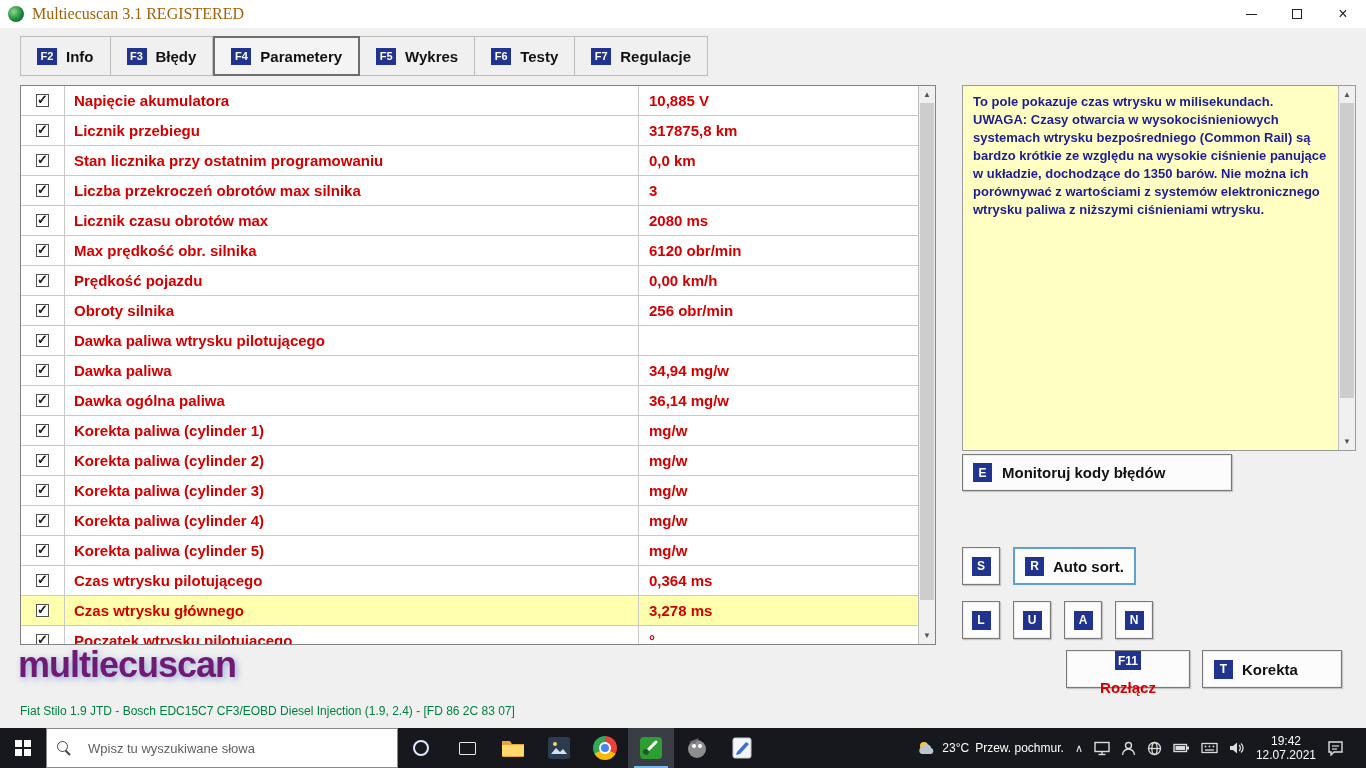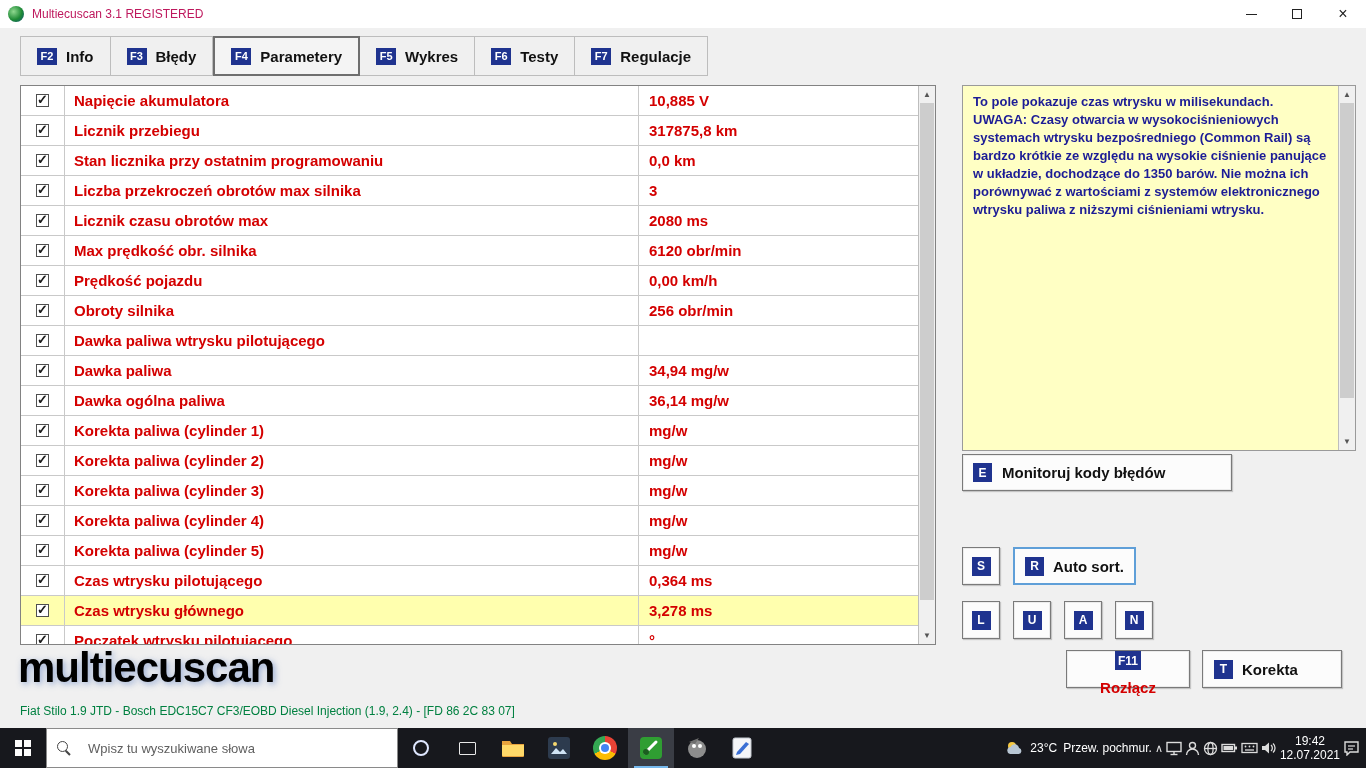--- a/index.html
+++ b/index.html
@@ -3,21 +3,21 @@
 <meta charset="utf-8">
 <style>
   * { margin:0; padding:0; box-sizing:border-box; }
   html,body { width:1366px; height:768px; overflow:hidden; }
   body { font-family:"Liberation Sans", sans-serif; background:#f0f0f0; }
   .screen { position:relative; width:1366px; height:768px; background:#f0f0f0; overflow:hidden; }
 
   
   .titlebar { position:absolute; top:0; left:0; right:0; height:28px; background:#ffffff; display:flex; align-items:center; padding-left:8px; }
   .app-ico { width:16px; height:16px; border-radius:50%; background:radial-gradient(circle at 35% 35%, #8fd88f, #1e8a35 55%, #0c4d7a); margin-right:8px; flex:0 0 auto; }
-  .title { font-size:12px; color:#be185d; }
+  .title { font-size:16px; color:#a16207;font-family:Liberation Serif, serif; }
   .wbtns { margin-left:auto; display:flex; height:100%; }
   .wbtn { width:46px; height:100%; display:flex; align-items:center; justify-content:center; color:#222; }
   .glyph-min { width:11px; height:1px; background:#222; display:block; }
   .glyph-max { width:10px; height:10px; border:1px solid #222; display:block; }
   .glyph-x { font-size:16px; line-height:1; color:#222; }
 
   
   .app { position:absolute; top:28px; left:0; right:0; height:700px; background:#f0f0f0; }
 
   .tabbar { position:absolute; top:8px; left:20px; display:flex; height:40px; }
@@ -59,21 +59,21 @@
   .monitor-btn .kbadge, .qbtn .kbadge, .footer-btn .kbadge { height:19px; min-width:19px; font-size:12px; }
   .qrow { position:absolute; left:962px; display:flex; gap:13px; }
   .qrow.r1 { top:519px; }
   .qrow.r2 { top:573px; }
   .qbtn { height:38px; padding:0 10px; gap:9px; }
   .qbtn.square { width:38px; justify-content:center; padding:0; }
   .qbtn.focused { border:2px solid #5f9fd8; box-shadow:none; }
   .qbtn .blabel:empty { display:none; }
 
   
-  .logo { position:absolute; left:18px; top:616px; font-size:42px; font-weight:bold; color:#000000; letter-spacing:-1px; text-shadow:2px 2px 6px rgba(110,140,200,0.7); }
+  .logo { position:absolute; left:18px; top:616px; font-size:36px; font-weight:bold; color:#701a75; letter-spacing:-1px; text-shadow:2px 2px 6px rgba(110,140,200,0.7); }
   .footer-btn { position:absolute; top:622px; height:38px; padding:0 11px; gap:9px; }
   .disconnect { left:1066px; width:124px;flex-direction:column; }
   .disconnect .blabel { color:#d40000; }
   .templates { left:1202px; width:140px; }
   .statusbar { position:absolute; left:20px; top:676px; font-size:12px; color:#008040; }
 
   
   .taskbar { position:absolute; left:0; bottom:0; width:1366px; height:40px; background:#17181d; display:flex; align-items:stretch; color:#e8e8e8; }
   .tb-btn { width:46px; display:flex; align-items:center; justify-content:center; flex:0 0 auto; }
   .win-logo { display:grid; grid-template-columns:7px 7px; grid-template-rows:7px 7px; gap:2px; }
@@ -85,21 +85,21 @@
   .mag::before { content:""; position:absolute; width:9px; height:9px; border:1.6px solid #444; border-radius:50%; left:0; top:0; }
   .mag::after { content:""; position:absolute; width:6px; height:1.6px; background:#444; transform:rotate(45deg); left:8px; top:11px; }
   .cortana { width:16px; height:16px; border-radius:50%; border:2px solid #dfe7ff; }
   .taskview { width:17px; height:13px; border:1.5px solid #e8e8e8; border-radius:1px; }
   .app-slot { width:46px; display:flex; align-items:center; justify-content:center; position:relative; flex:0 0 auto; }
   .app-slot.active { background:#3a3d45; }
   .app-slot.active::after { content:""; position:absolute; bottom:0; left:6px; right:6px; height:2px; background:#76b9ed; }
   .chrome-ico { width:24px; height:24px; border-radius:50%; background:conic-gradient(#ea4335 0 120deg, #fbbc05 120deg 240deg, #34a853 240deg 360deg); position:relative; }
   .chrome-ico::before { content:""; position:absolute; left:6px; top:6px; width:12px; height:12px; border-radius:50%; background:#fff; }
   .chrome-ico::after { content:""; position:absolute; left:8px; top:8px; width:8px; height:8px; border-radius:50%; background:#4285f4; }
-  .tray { margin-left:auto; display:flex; align-items:center; gap:3px; padding-right:6px; }
+  .tray { margin-left:auto; display:flex; align-items:center; gap:11px; padding-right:22px; }
   .weather { display:flex; align-items:center; gap:6px; font-size:12px; color:#fff; white-space:nowrap; }
   .chevron { font-size:11px; color:#e8e8e8; }
   .tray-ico { display:flex; align-items:center; justify-content:center; }
   .clock { text-align:center; font-size:12px; line-height:14px; color:#fff; white-space:nowrap; }
 </style>
 </head>
 <body>
 
 <div class="screen">
 

